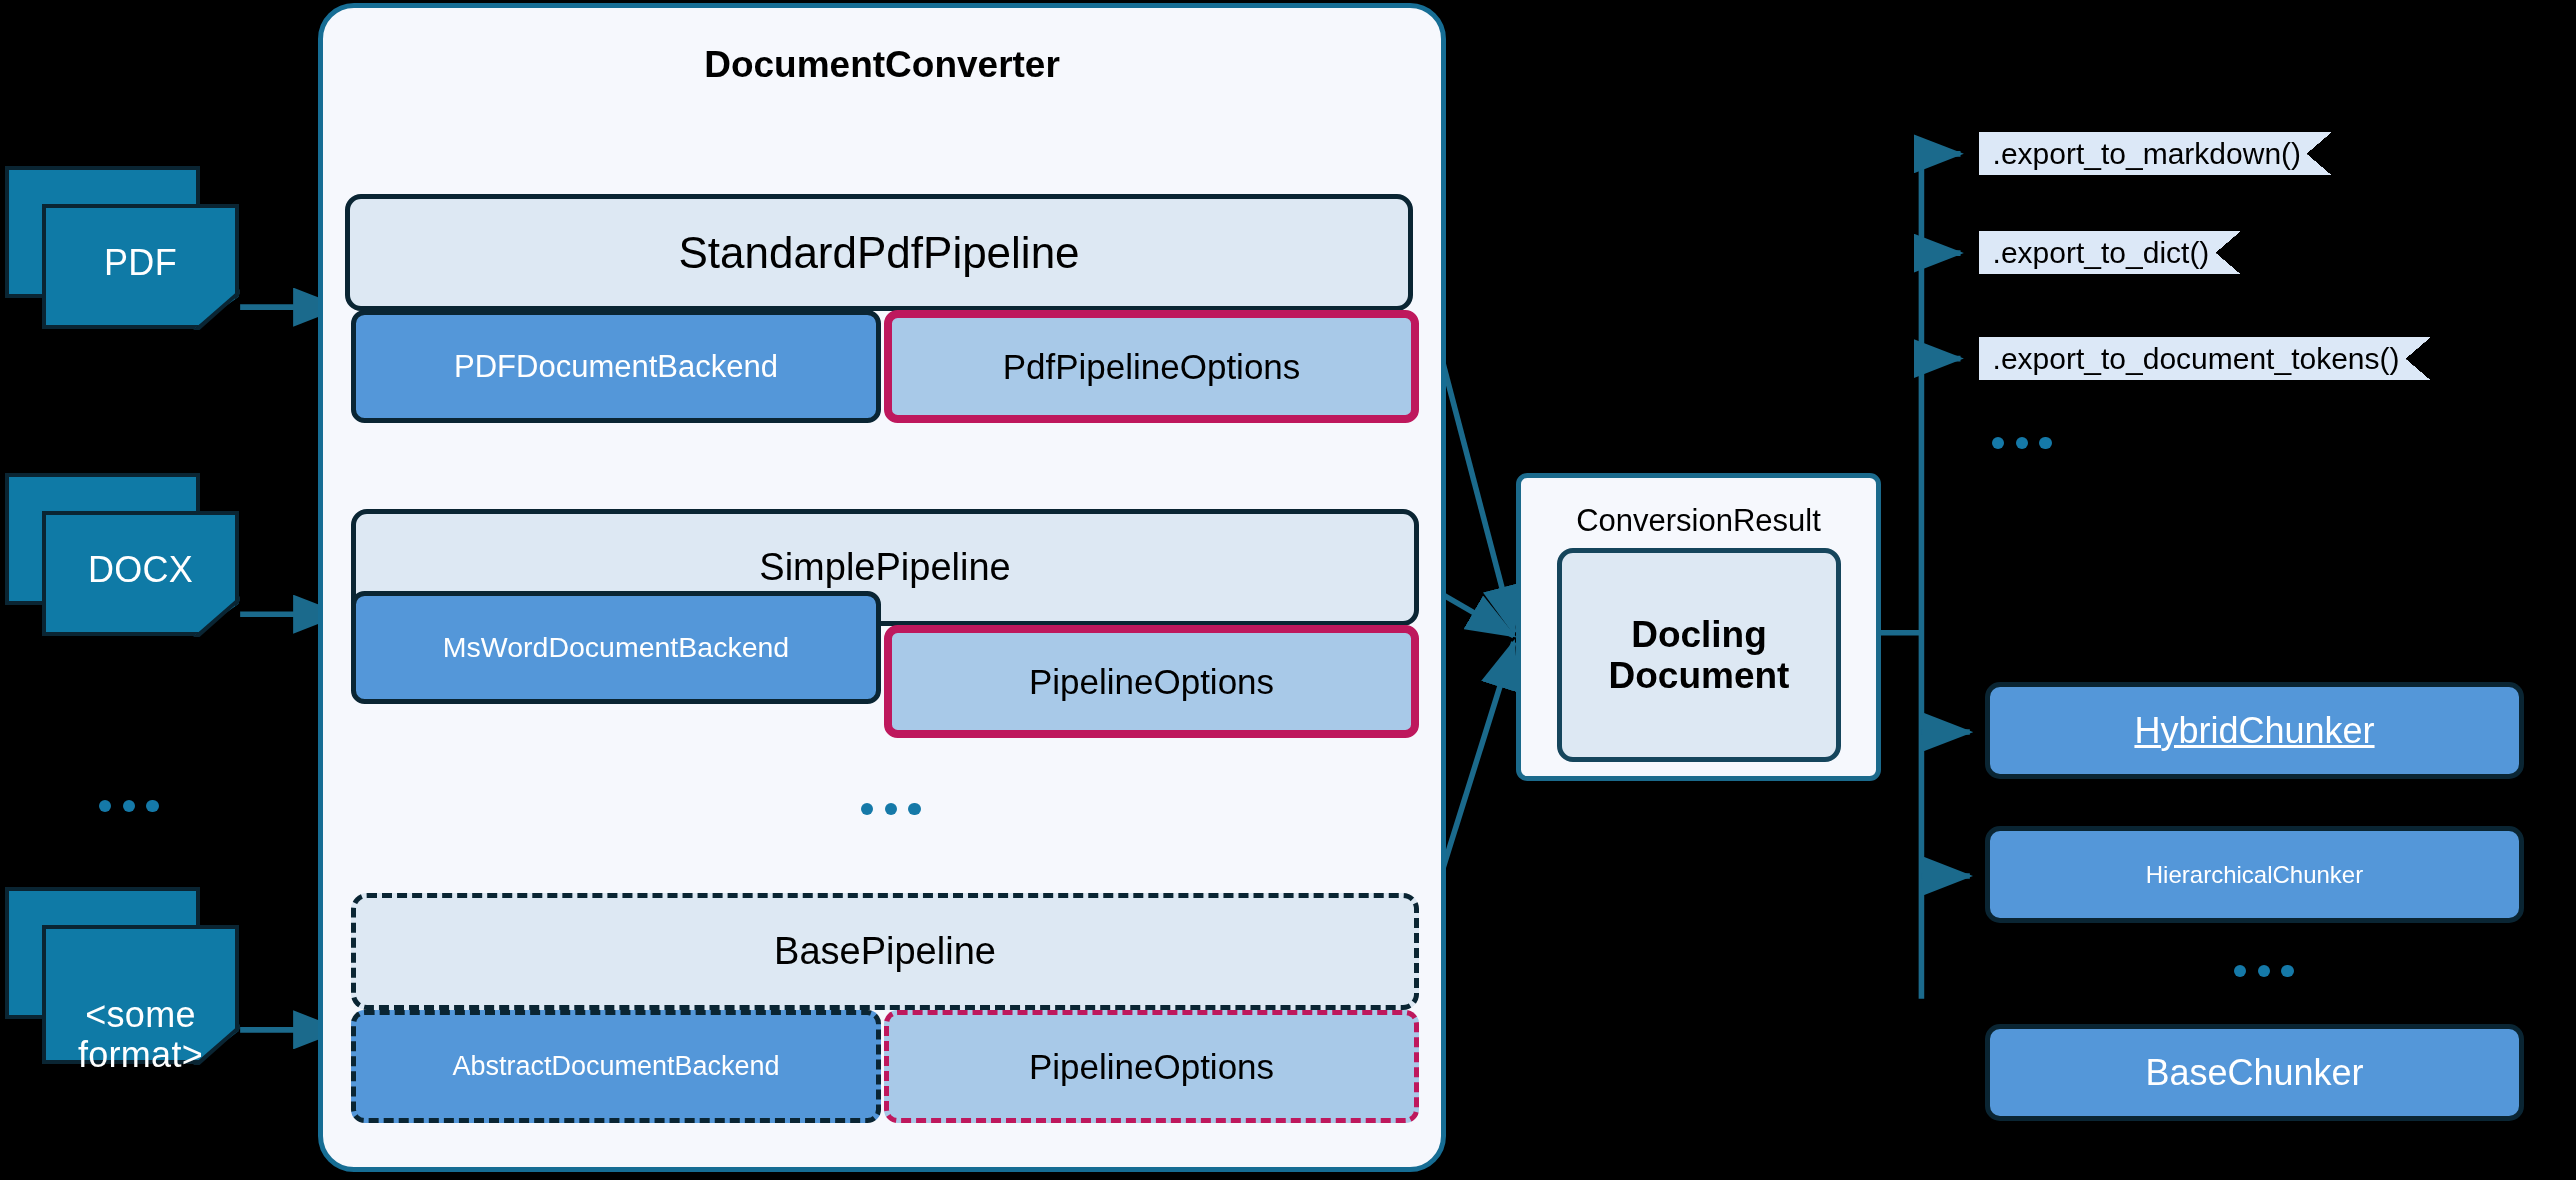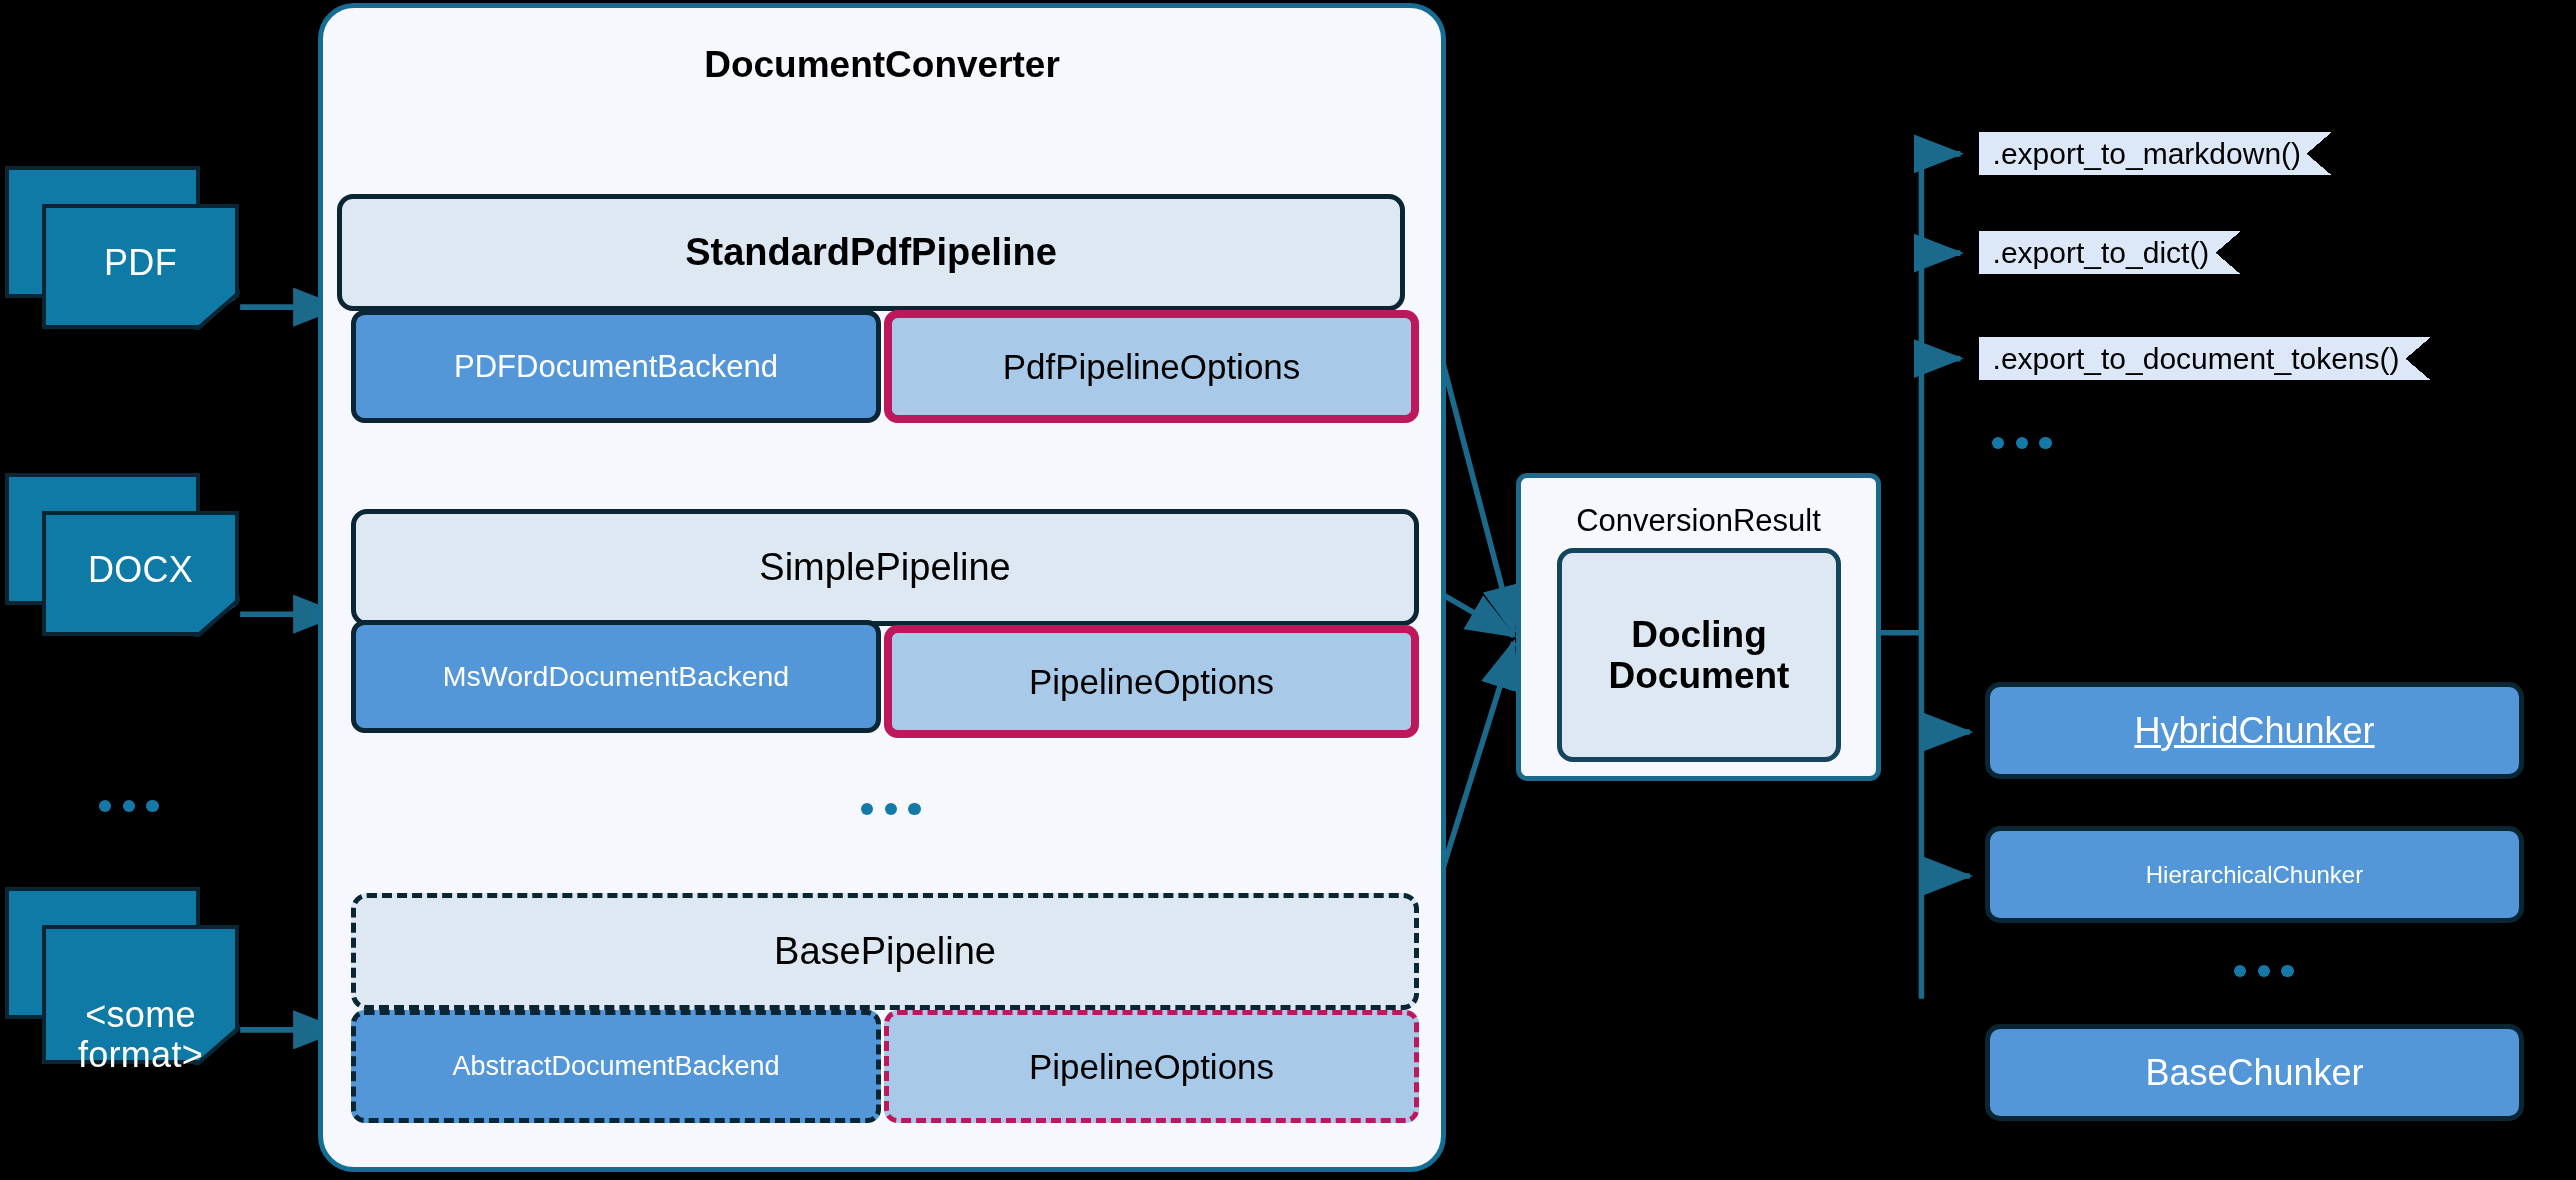--- a/index.html
+++ b/index.html
@@ -115,26 +115,26 @@
     <div class="fold" style="left:188px;top:137px;width:47px;height:41px;
                 background:#0a2533;clip-path:polygon(100% 0,100% 12%,14% 100%,0 100%);"></div>
     <div class="label" style="left:37px;top:38px;width:197px;height:132px;white-space:pre-line;margin-top:44px;">&lt;some
 format&gt;</div>
   </div>
 
   <div class="converter" style="left:318px;top:3.1px;width:1128px;height:1169px;">
     <div class="converter-title" style="left:0;top:36px;font-size:37px;">DocumentConverter</div>
   </div>
 
-  <div class="pipe-head" style="left:337px;top:194px;width:1068px;height:117px;font-size:38px;font-weight:bold;">StandardPdfPipeline</div>
+  <div class="pipe-head" style="left:345px;top:194px;width:1068px;height:117px;font-size:44px;">StandardPdfPipeline</div>
   <div class="pipe-backend" style="left:351px;top:310px;width:530px;height:113px;font-size:31px;">PDFDocumentBackend</div>
   <div class="pipe-options" style="left:884px;top:310px;width:535px;height:113px;font-size:35px;">PdfPipelineOptions</div>
 
   <div class="pipe-head" style="left:351px;top:509px;width:1068px;height:117px;font-size:38px;">SimplePipeline</div>
-  <div class="pipe-backend" style="left:351px;top:620px;width:530px;height:113px;font-size:28.5px;">MsWordDocumentBackend</div>
+  <div class="pipe-backend" style="left:351px;top:591px;width:530px;height:113px;font-size:28.5px;">MsWordDocumentBackend</div>
   <div class="pipe-options" style="left:884px;top:625px;width:535px;height:113px;font-size:35px;">PipelineOptions</div>
 
   <div class="dots" style="left:861px;top:803px;">
     <i></i>
       <i></i>
       <i></i>
   </div>
 
   <div class="pipe-head dashed" style="left:351px;top:893px;width:1068px;height:117px;font-size:38px;">BasePipeline</div>
   <div class="pipe-backend dashed" style="left:351px;top:1010px;width:530px;height:113px;font-size:27px;">AbstractDocumentBackend</div>

